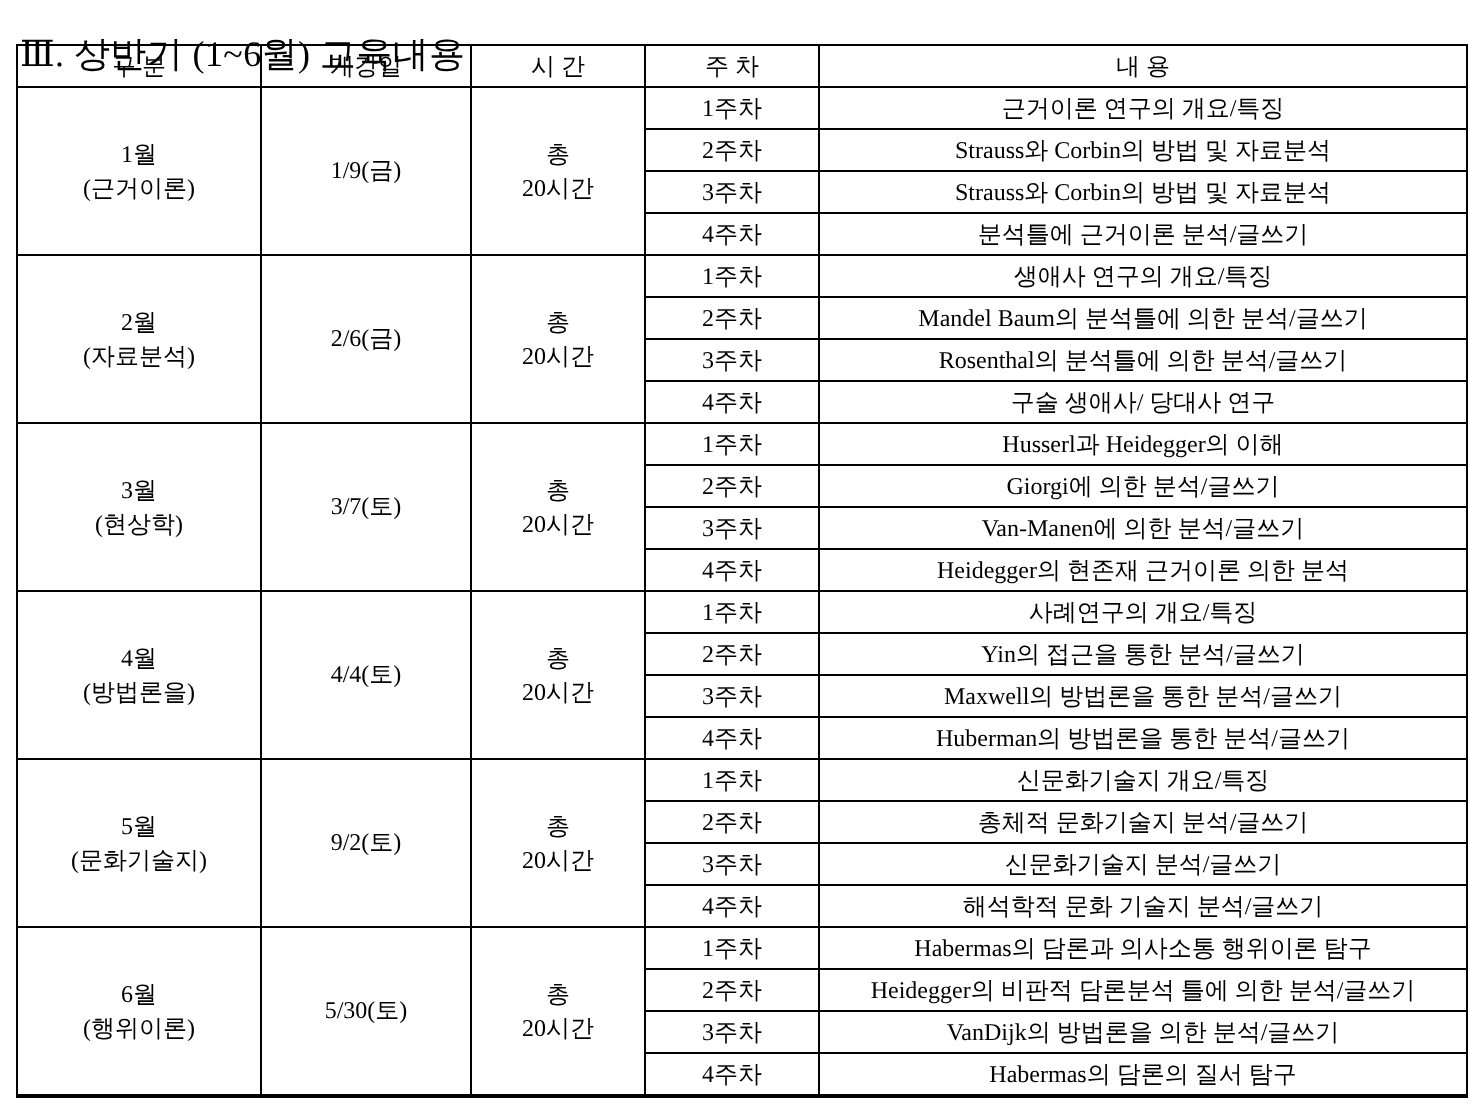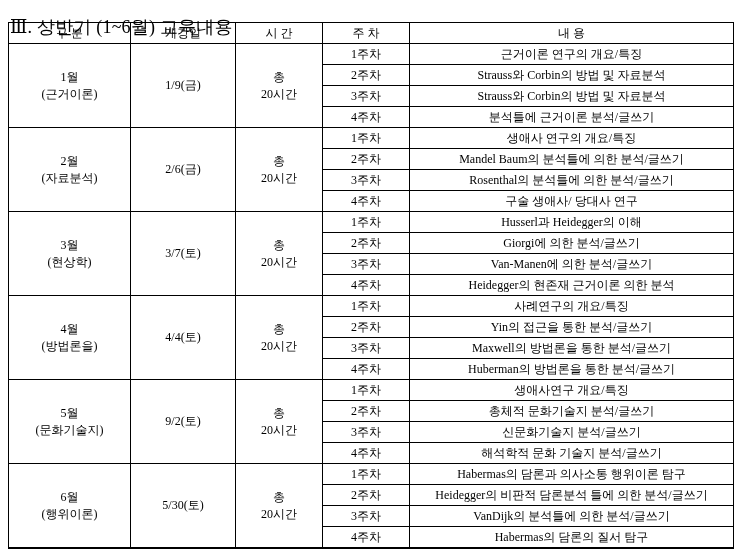--- a/index.html
+++ b/index.html
@@ -161,21 +161,21 @@
     <td rowspan="4" class="two-line">
       <div>5월</div>
       <div>(문화기술지)</div>
     </td>
     <td rowspan="4">9/2(토)</td>
     <td rowspan="4" class="two-line">
       <div>총</div>
       <div>20시간</div>
     </td>
     <td>1주차</td>
-    <td>생애사연구 개요/특징</td>
+    <td>신문화기술지 개요/특징</td>
   </tr>
   <tr>
     <td>2주차</td>
     <td>총체적 문화기술지 분석/글쓰기</td>
   </tr>
   <tr>
     <td>3주차</td>
     <td>신문화기술지 분석/글쓰기</td>
   </tr>
   <tr>
@@ -195,20 +195,20 @@
     </td>
     <td>1주차</td>
     <td>Habermas의 담론과 의사소통 행위이론 탐구</td>
   </tr>
   <tr>
     <td>2주차</td>
     <td>Heidegger의 비판적 담론분석 틀에 의한 분석/글쓰기</td>
   </tr>
   <tr>
     <td>3주차</td>
-    <td>VanDijk의 분석틀에 의한 분석/글쓰기</td>
+    <td>VanDijk의 방법론을 의한 분석/글쓰기</td>
   </tr>
   <tr>
     <td>4주차</td>
     <td>Habermas의 담론의 질서 탐구</td>
   </tr>
 </tbody>
   </table>
 
 </body></html>

